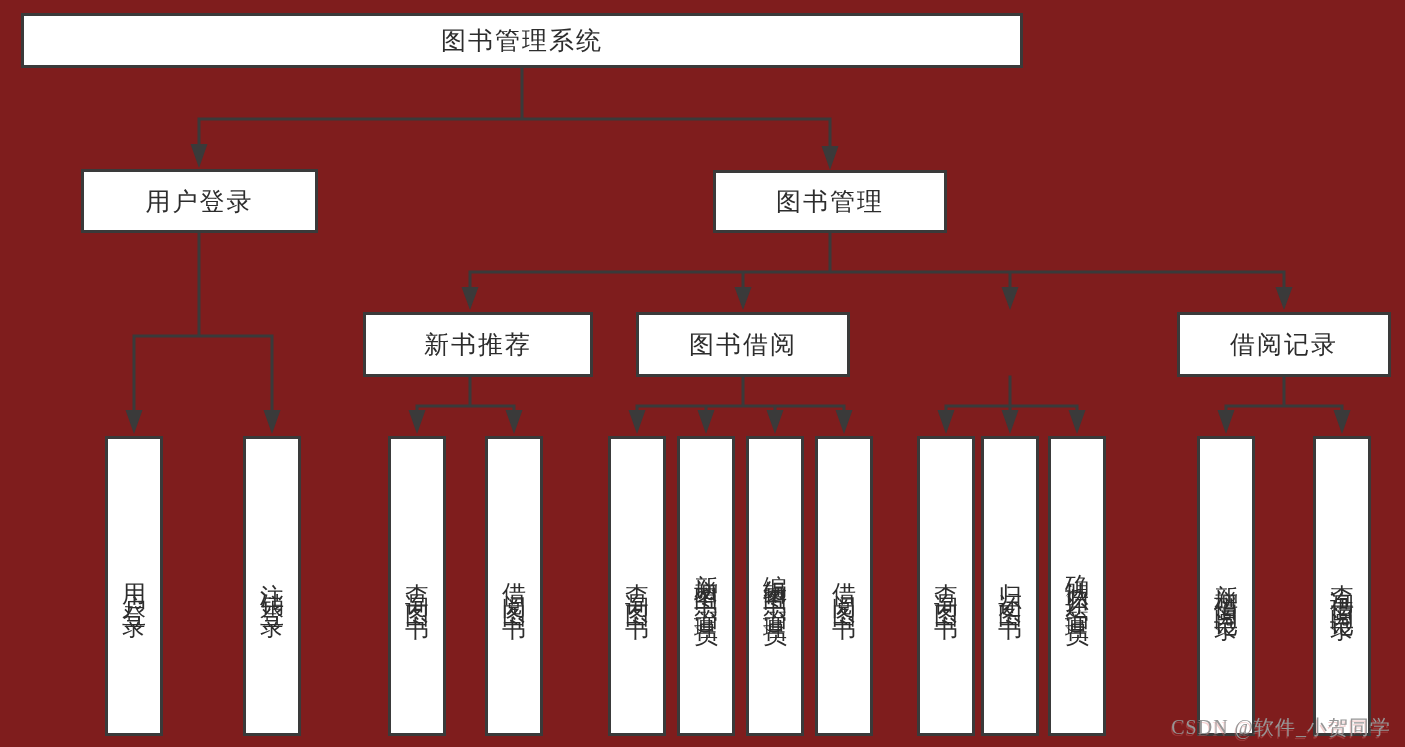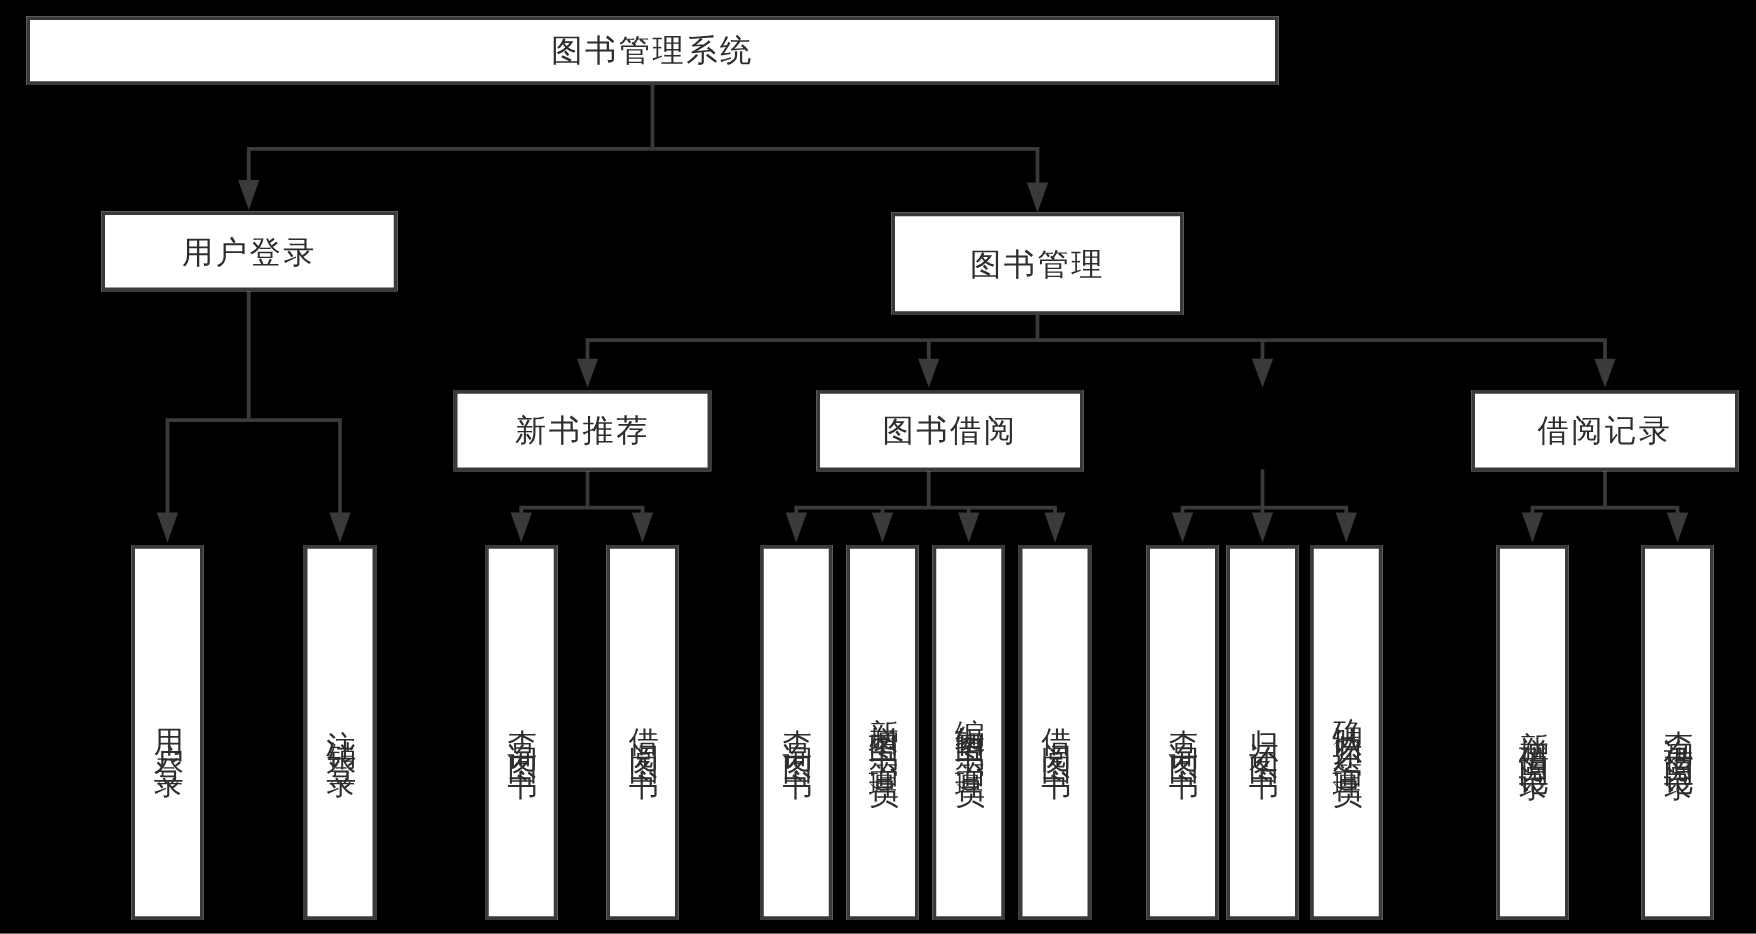--- a/index.html
+++ b/index.html
@@ -4,21 +4,21 @@
 <style>
   html, body {
     margin: 0;
     padding: 0;
     background: #ffffff;
   }
   .canvas {
     position: relative;
     width: 1405px;
     height: 747px;
-    background: #000000;
+    background: #7f1d1d;
     overflow: hidden;
     font-family: Liberation Serif, serif;
     color: #2d2d2d;
   }
   .connectors {
     position: absolute;
     left: 0;
     top: 0;
   }
   .node {
@@ -109,28 +109,28 @@
     </g>
   </svg>
 
   <div class="node root" style="left:21px; top:13px; width:1002px; height:55px;">
     <span>图书管理系统</span>
   </div>
 
   <div class="node" style="left:81px; top:169px; width:237px; height:64px;">
     <span>用户登录</span>
   </div>
-  <div class="node" style="left:713px; top:170px; width:234px; height:82px;justify-content:center;">
+  <div class="node" style="left:713px; top:170px; width:234px; height:63px;justify-content:center;">
     <span>图书管理</span>
   </div>
 
-  <div class="node" style="left:363px; top:312px; width:206px; height:65px;">
+  <div class="node" style="left:363px; top:312px; width:230px; height:65px;">
     <span>新书推荐</span>
   </div>
-  <div class="node" style="left:636px; top:312px; width:214px; height:65px;margin-left:17px;">
+  <div class="node" style="left:636px; top:312px; width:214px; height:65px;">
     <span>图书借阅</span>
   </div>
   <div class="node" style="left:1177px; top:312px; width:214px; height:65px;text-align:center;">
     <span>借阅记录</span>
   </div>
 
   <div class="node leaf sp-a" style="left:105px; top:436px; width:58px; height:300px;">
     <span class="vt">用户登录</span>
   </div>
   <div class="node leaf sp-a" style="left:243px; top:436px; width:58px; height:300px;">
@@ -167,14 +167,15 @@
     <span class="vt">确认归还（管理员）</span>
   </div>
 
   <div class="node leaf sp-b" style="left:1197px; top:436px; width:58px; height:300px;">
     <span class="vt">新增借阅记录</span>
   </div>
   <div class="node leaf sp-b" style="left:1313px; top:436px; width:58px; height:300px;">
     <span class="vt">查询借阅记录</span>
   </div>
 
+  <div class="watermark">CSDN @软件_小贺同学</div>
 
 </div>
 
 </body></html>

